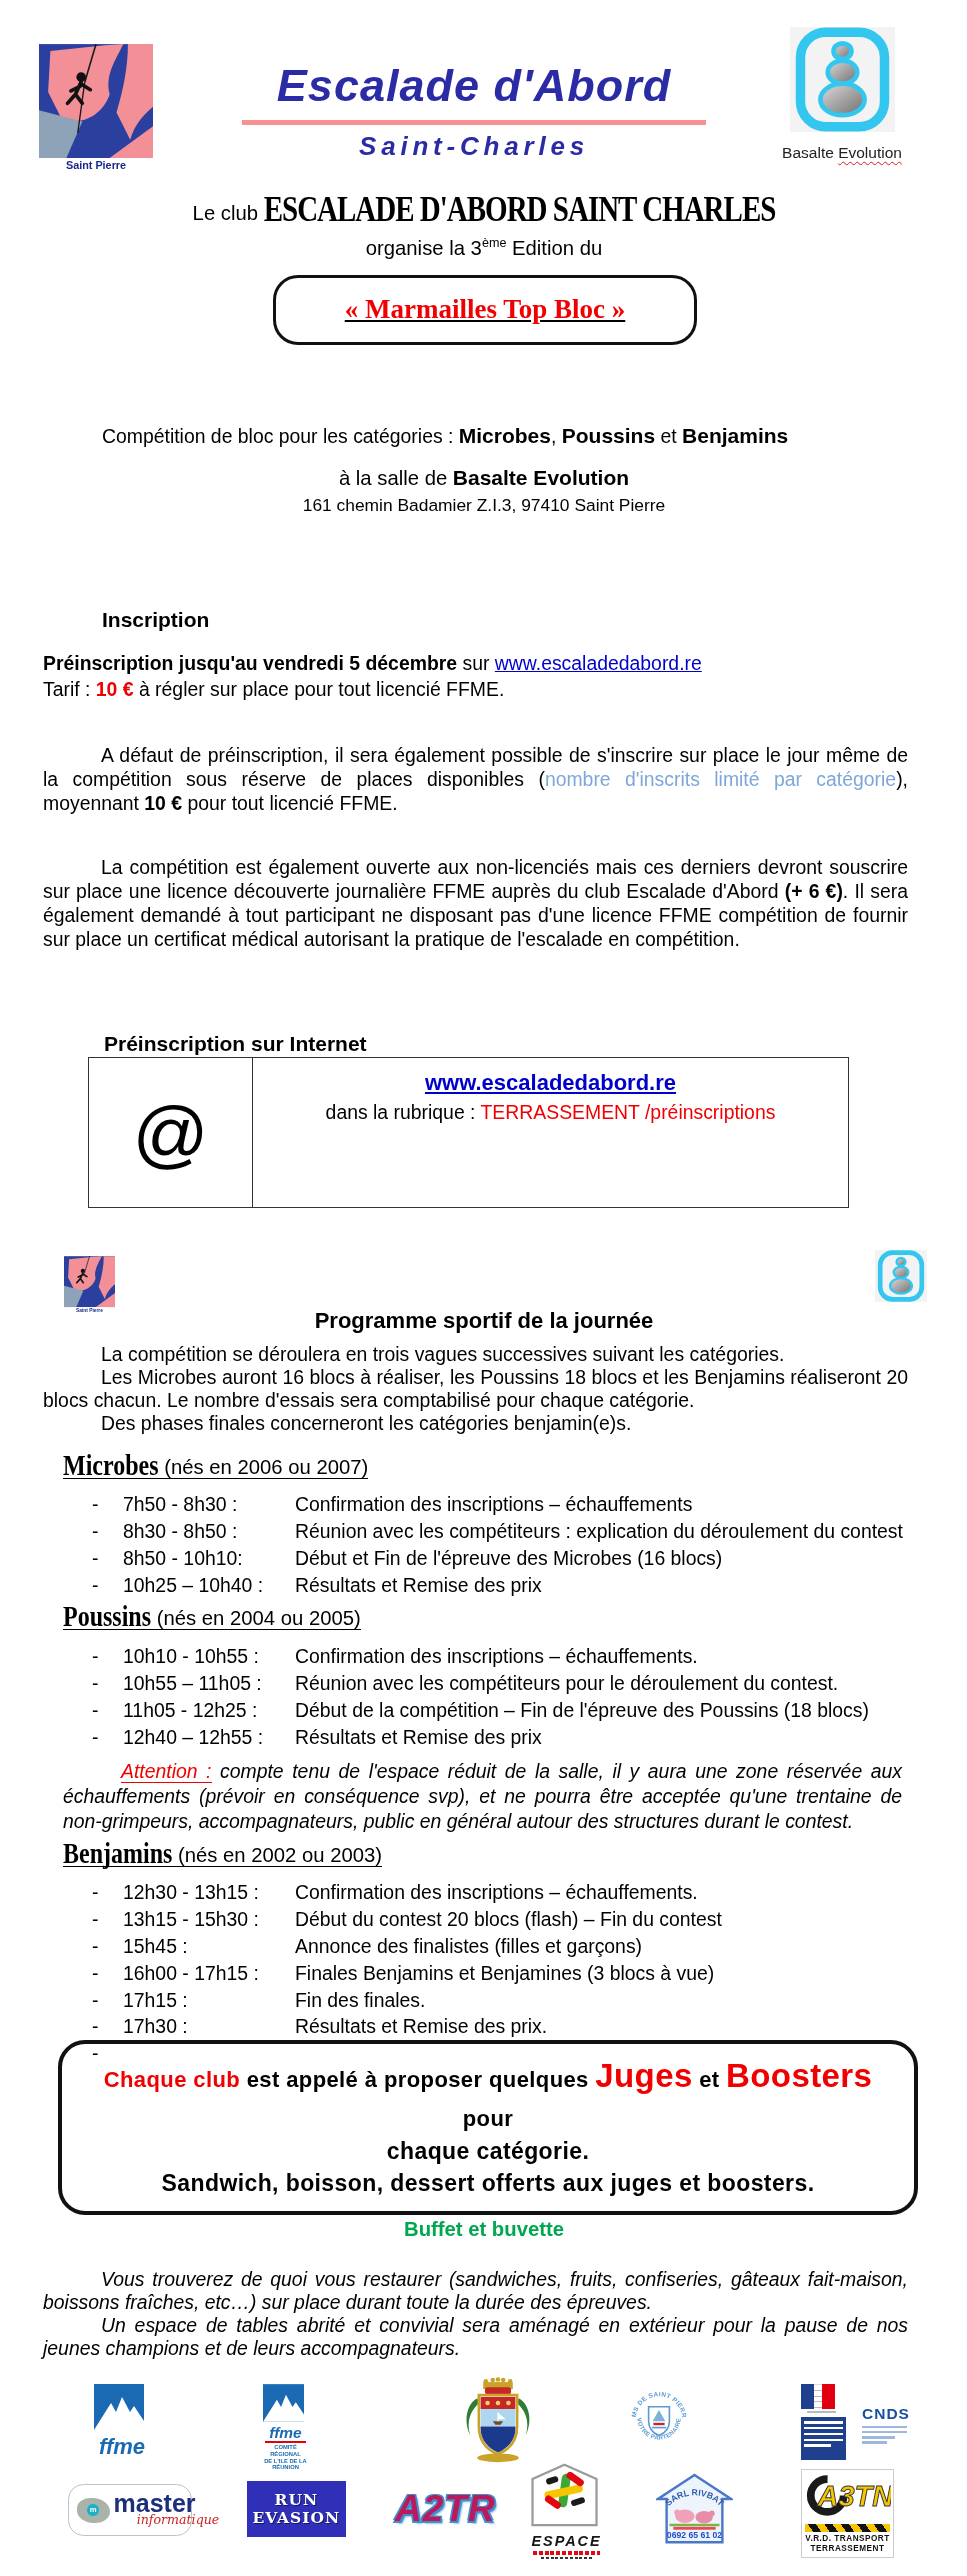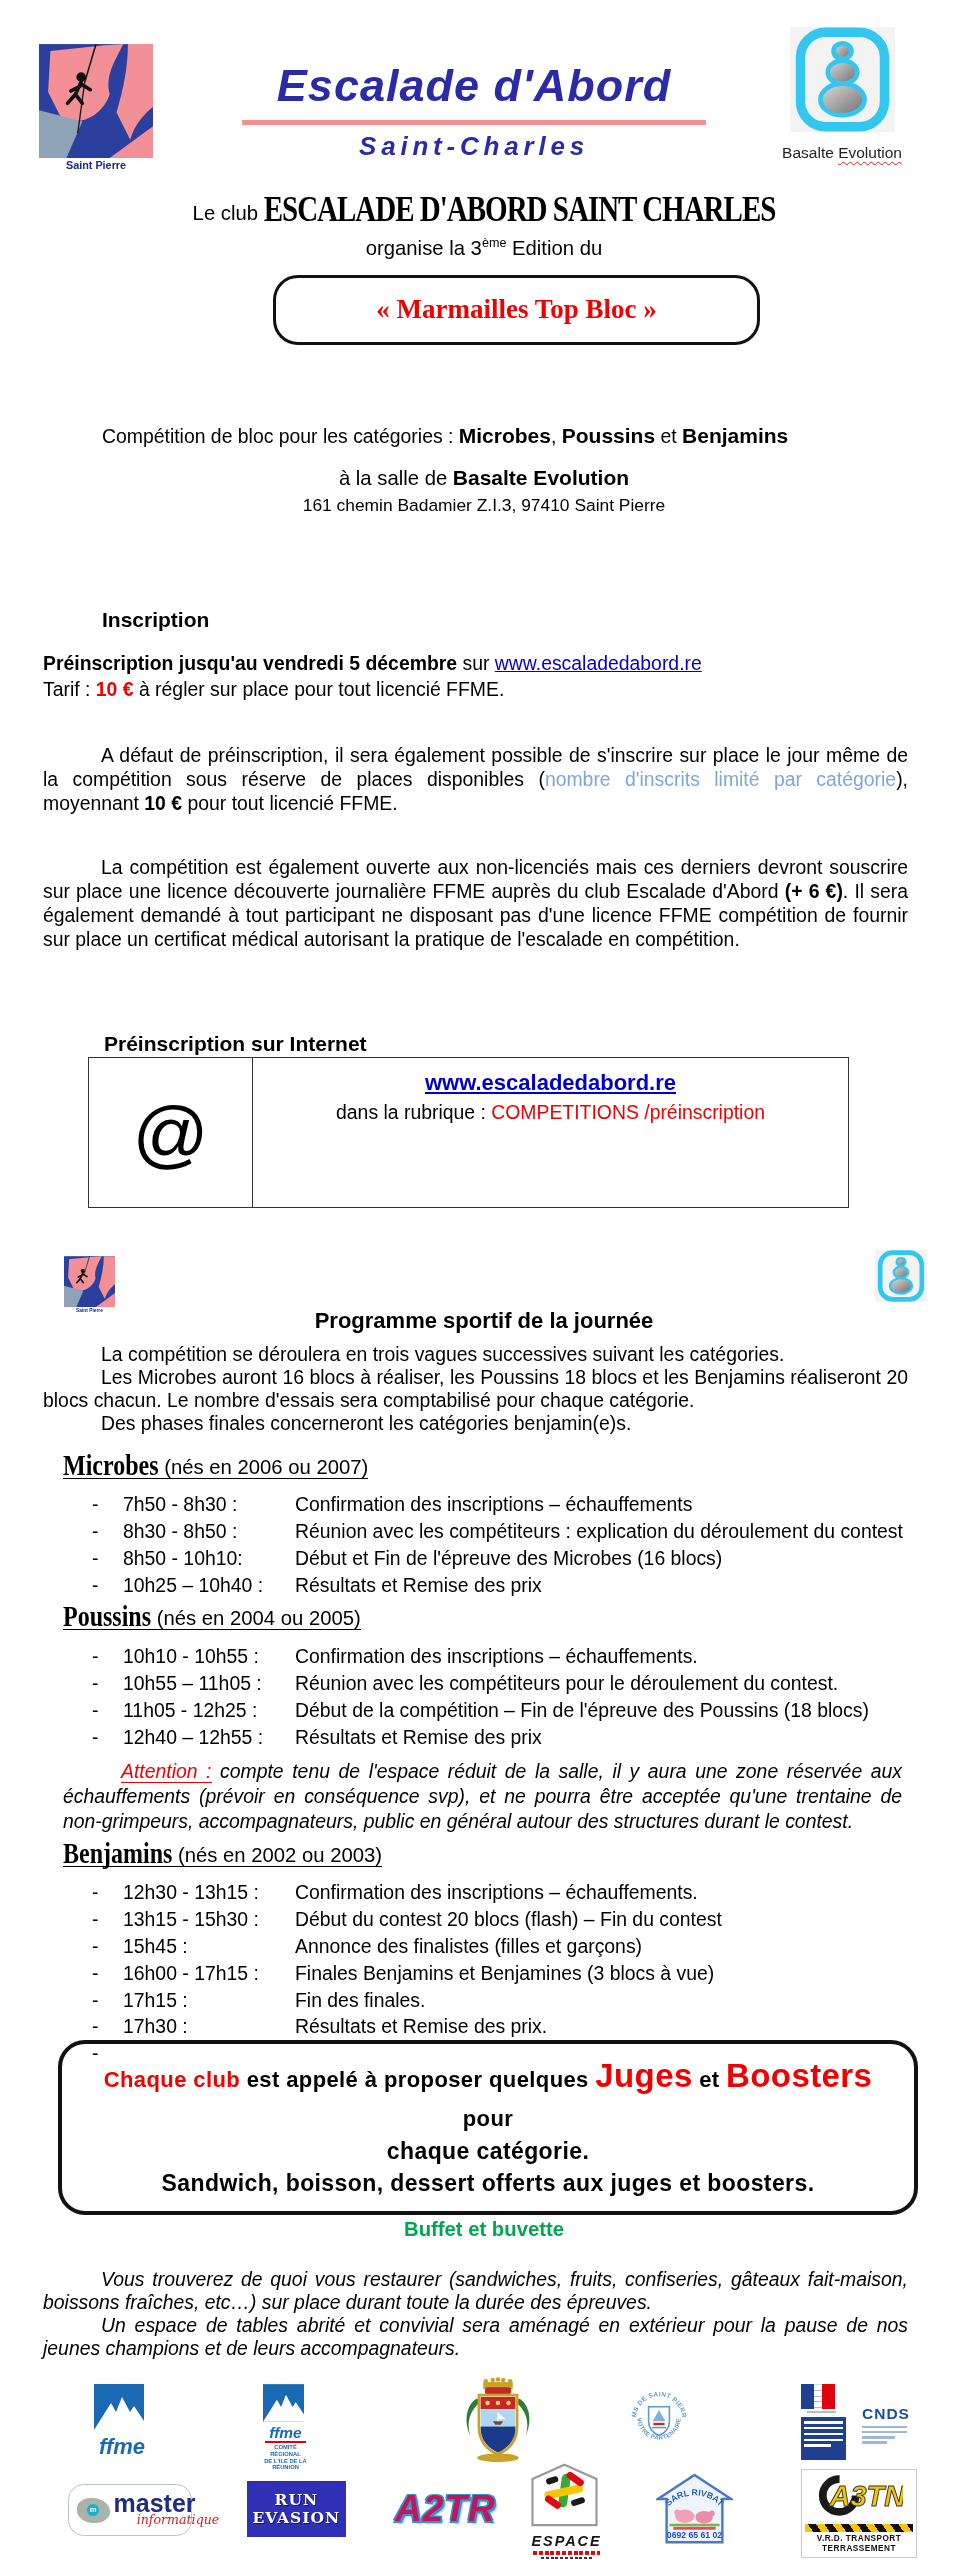--- a/index.html
+++ b/index.html
@@ -16,21 +16,21 @@
   .basalte-caption{font-size:15.5px;color:#222;margin-top:7.7px;white-space:nowrap;}
   .wavy-red{text-decoration:underline wavy #d91e1e 1px;text-underline-offset:2.9px;}
 
   
   .intro{position:absolute;top:194px;left:0;width:968px;text-align:center;font-size:20.3px;}
   .stencil{font-family:"Liberation Serif",serif;font-weight:900;letter-spacing:-1px;display:inline-block;transform:scaleY(1.25);transform-origin:center 70%;}
   .intro .stencil{font-size:29px;}
   .intro-line2{font-size:20.3px;margin-top:8.7px;}
   sup{font-size:12.6px;}
 
-  .event-box{position:absolute;top:275px;left:273px;width:487px;border:3.9px solid #111;border-radius:25px;text-align:center;padding:15.5px 5.8px 17.4px 5.8px;box-sizing:border-box;}
+  .event-box{position:absolute;top:275px;left:273px;width:424px;border:3.9px solid #111;border-radius:25px;text-align:center;padding:15.5px 5.8px 17.4px 5.8px;box-sizing:border-box;text-decoration:underline;}
   .event-title{color:#f00000;font-weight:bold;font-size:27px;font-family:"Liberation Serif",serif;letter-spacing:0px;}
   .event-date{color:#f00000;font-weight:bold;font-size:29px;margin-top:9.7px;}
 
   .cats-line{position:absolute;top:424px;left:102px;font-size:19.4px;}
   .cats-line b{font-size:21px;}
   .venue-line{position:absolute;top:466px;left:0;width:968px;text-align:center;font-size:20.3px;}
   .venue-line b{font-size:21px;}
   .address-line{position:absolute;top:495px;left:0;width:968px;text-align:center;font-size:17.4px;}
 
   
@@ -113,21 +113,21 @@
   .run-box{width:99px;height:56px;background:#2f2fb8;display:flex;align-items:center;justify-content:flex-end;padding:1.9px 5.8px;box-sizing:border-box;}
   .run-text{color:#fff;font-family:"DejaVu Serif",serif;font-weight:bold;font-size:15.5px;letter-spacing:1px;text-align:center;line-height:18.4px;text-shadow:1px 1px 0 #14145e;}
 
   .a2tr-text{font-size:37px;font-weight:900;font-style:italic;color:#be185d;letter-spacing:1px;
     text-shadow:1.9px 1.9px 0 #3f8fcb,-1.5px -1.5px 0 #3f8fcb,1.5px -1.5px 0 #3f8fcb,-1.5px 1.5px 0 #3f8fcb,2.9px 2.9px 1.9px #9bc6e4;}
 
   .espace-label{font-size:14.5px;font-weight:900;font-style:italic;color:#161616;letter-spacing:1.9px;text-align:center;margin-top:1.9px;}
   .espace-bar-red{height:3.9px;background:repeating-linear-gradient(90deg,#e30613 0 3.9px,#fff 3.9px 5.8px);margin:1.9px 5.8px 0 5.8px;}
   .espace-bar-blk{height:2.9px;background:repeating-linear-gradient(90deg,#333 0 2.9px,#fff 2.9px 4.8px);margin:1.9px 13.5px 0 13.5px;}
 
-  .a3tn-box{width:116px;background:#fff;border:1px solid #ccc;padding:2.9px 1.9px;box-sizing:border-box;text-align:center;}
+  .a3tn-box{width:93px;background:#fff;border:1px solid #ccc;padding:2.9px 1.9px;box-sizing:border-box;text-align:center;}
   .a3tn-band{height:8.7px;background:repeating-linear-gradient(55deg,#f7c600 0 6.8px,#111 6.8px 13.5px);margin:1.9px 1px;}
   .a3tn-sub{font-size:8.2px;font-weight:bold;color:#111;line-height:9.7px;letter-spacing:0.5px;}
 
   .caption-text{font-size:5.8px;color:#1a6ab3;font-weight:bold;text-align:center;line-height:6.8px;}
   .redline{height:1.9px;background:#e1000f;margin:1px 1.9px;}
 </style>
 </head>
 <body>
 
 <div class="page">
@@ -203,21 +203,21 @@
   <div class="para p-nonlic">
     <span>La compétition est également ouverte aux non-licenciés mais ces derniers devront souscrire sur place une licence découverte journalière FFME auprès du club Escalade d'Abord </span><b>(+ 6 €)</b><span>. Il sera également demandé à tout participant ne disposant pas d'une licence FFME compétition de fournir sur place un certificat médical autorisant la pratique de l'escalade en compétition.</span>
   </div>
 
   <div class="h-internet">Préinscription sur Internet</div>
 
   <div class="at-table">
     <div class="at-cell">@</div>
     <div class="info-cell">
       <div class="info-link"><a class="doclink" href="#">www.escaladedabord.re</a></div>
-      <div class="rubrique"><span>dans la rubrique : </span><span class="red-text">COMPETITIONS /préinscription</span></div>
+      <div class="rubrique"><span>dans la rubrique : </span><span class="red-text">TERRASSEMENT /préinscriptions</span></div>
     </div>
   </div>
 
   <div class="sp-logo-small">
     <svg viewBox="0 0 100 113" width="51" height="58">
       <rect x="0" y="0" width="100" height="100" fill="#2b3f9e"></rect>
       <path d="M10,6 L58,1 L74,0 C66,16 58,28 62,44 C56,62 38,72 20,66 L8,42 Z" fill="#f28f97"></path>
       <path d="M78,0 L100,0 L100,55 C92,62 84,70 80,84 L68,60 C74,40 78,20 78,0 Z" fill="#f28f97"></path>
       <path d="M0,58 L38,68 L24,100 L0,100 Z" fill="#8fa3b8"></path>
       <path d="M62,100 L100,72 L100,100 Z" fill="#f28f97"></path>

